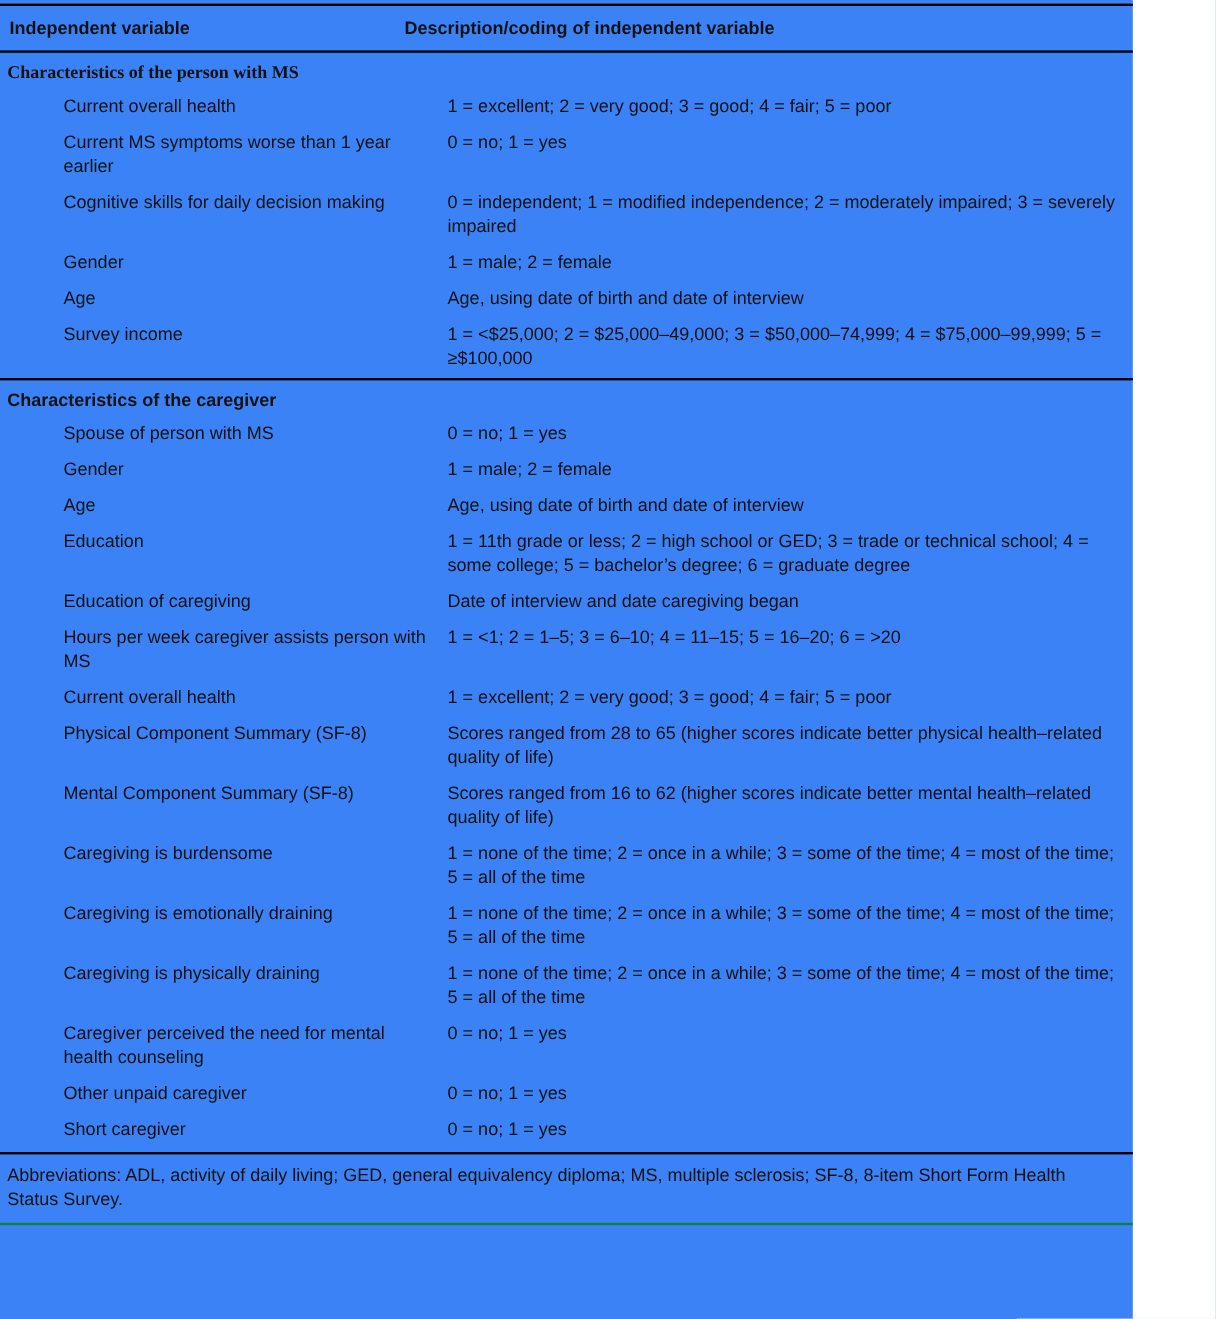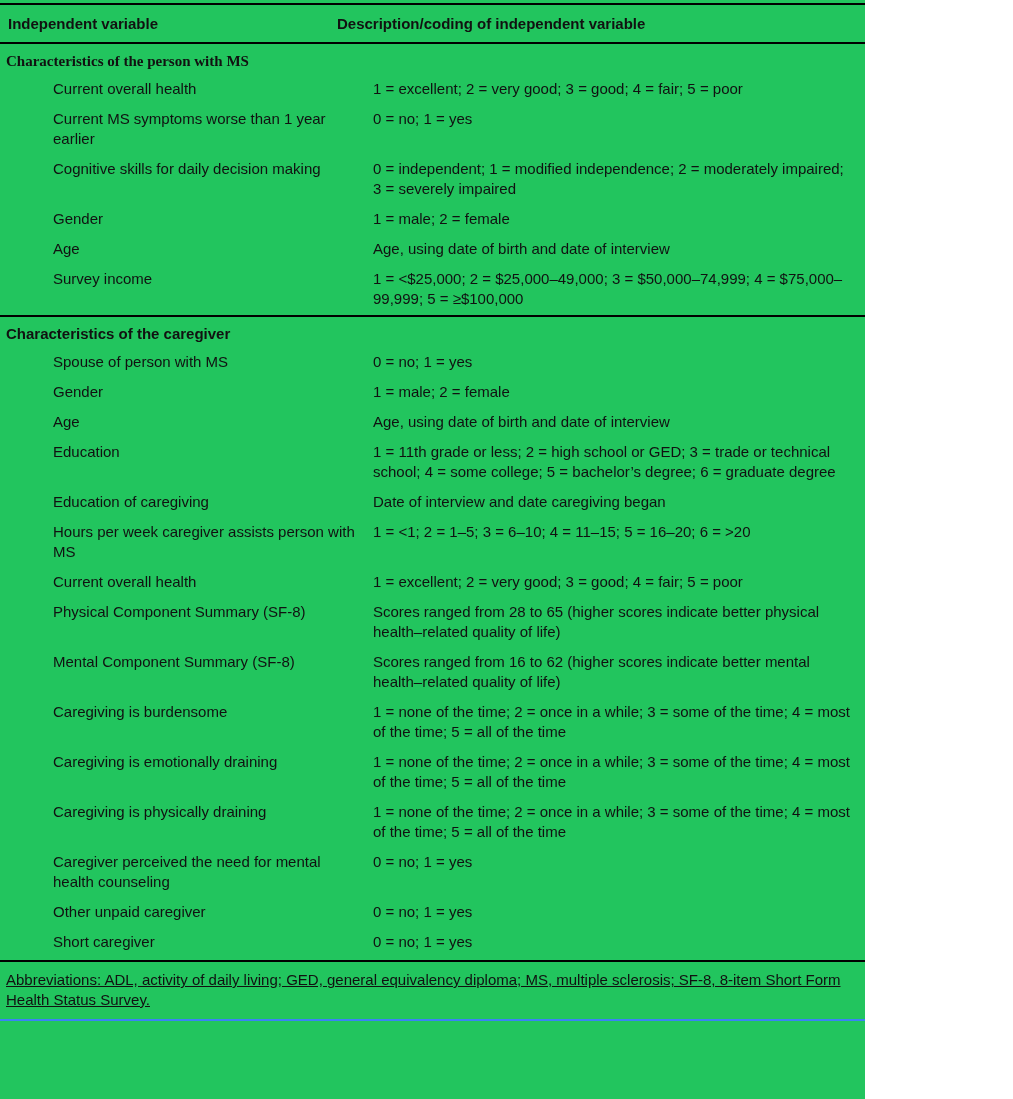--- a/index.html
+++ b/index.html
@@ -2,23 +2,23 @@
 <html><head>
 <meta charset="utf-8">
 <style>
   * { box-sizing: border-box; margin: 0; padding: 0; }
   html, body {
     background: #ffffff;
     font-family: "Liberation Sans", sans-serif;
     color: #111111;
   }
   .page {
-    width: 865px;
+    width: 944px;
     min-height: 1099px;
-    background: #22c55e;
+    background: #3b82f6;
     padding: 3px 0 10px 0;
   }
   .tbl {
     width: 100%;
     font-size: 15px;
     line-height: 20px;
   }
   .grid-row {
     display: grid;
     grid-template-columns: 331px 1fr;
@@ -48,26 +48,25 @@
   }
   .label-cell {
     padding-left: 11px;
     padding-right: 14px;
   }
   .desc-cell {
     padding-right: 4px;
   }
   .footnote {
     border-top: 2px solid #000;
-    border-bottom: 2px solid #3b82f6;
+    border-bottom: 2px solid #15803d;
     margin-top: 2px;
     padding: 8px 10px 9px 6px;
     font-size: 15px;
     line-height: 20px;
-    text-decoration: underline;
   }
 </style>
 </head>
 <body>
 
 <div class="page">
   <div class="tbl">
 
     <div class="grid-row header-row">
       <div class="label-cell" style="padding-left:2px;">Independent variable</div>

